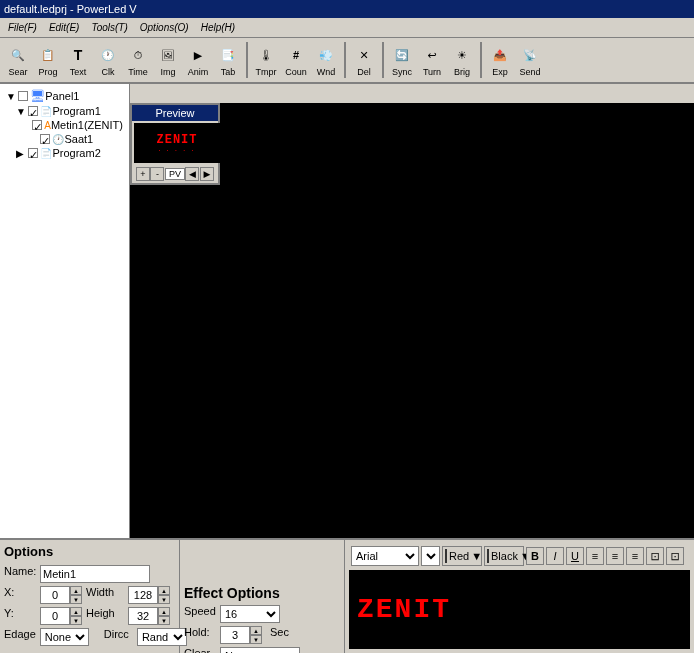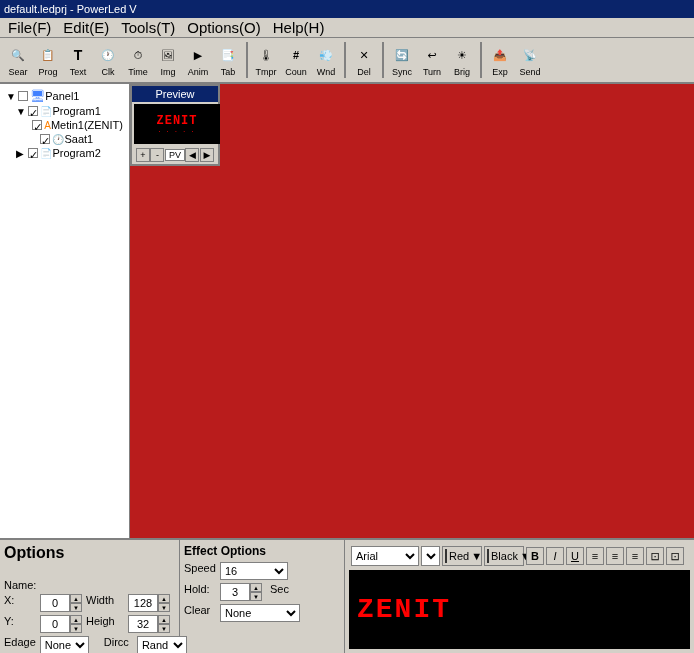--- a/index.html
+++ b/index.html
@@ -3,69 +3,69 @@
   <meta charset="utf-8">
   <style>
     * { margin: 0; padding: 0; box-sizing: border-box; }
     body { width: 694px; height: 653px; font-family: 'Segoe UI', Tahoma, Geneva, Verdana, sans-serif; font-size: 11px; background: #d4d0c8; overflow: hidden; }
     
     
     #title-bar { background: #0a246a; color: white; height: 18px; display: flex; align-items: center; padding: 0 4px; font-size: 11px; }
     
     
     #menu-bar { background: #d4d0c8; height: 20px; display: flex; align-items: center; padding: 0 2px; border-bottom: 1px solid #808080; }
-    .menu-item { padding: 2px 6px; font-size: 15px; cursor: pointer; color: #000; }
+    .menu-item { padding: 2px 6px; font-size: 10px; cursor: pointer; color: #000; font-style: italic; }
     
     
     #toolbar { background: #d4d0c8; height: 46px; display: flex; align-items: center; padding: 2px 4px; border-bottom: 2px solid #808080; gap: 2px; }
     .toolbar-label { font-size: 9px; color: #000; }
     .toolbar-separator { width: 2px; height: 36px; background: #808080; margin: 0 2px; }
     
     
     #main-container { display: flex; height: calc(653px - 18px - 20px - 46px - 115px); }
     
     
     #tree-panel { width: 130px; background: white; border-right: 1px solid #808080; padding: 4px; overflow: auto; height: 100%; }
     
     
-    #content-area { flex: 1; background: #b91c1c; position: relative; }
+    #content-area { flex: 1; background: #000000; position: relative; margin-top: 19px; }
     
     
     #preview-window { position: absolute; top: 0; left: 0; background: #d4d0c8; border: 2px solid #808080; width: 90px; }
     #preview-title { background: #0a246a; color: white; text-align: center; font-size: 11px; padding: 2px; }
     #preview-canvas { width: 86px; height: 40px; background: black; margin: 2px; display: flex; align-items: center; justify-content: center; overflow: hidden; }
     #preview-zenit { color: red; font-size: 12px; font-weight: bold; font-family: 'Courier New', monospace; letter-spacing: 1px; }
     #preview-dots { color: red; font-size: 8px; }
     #preview-controls { display: flex; align-items: center; justify-content: space-between; padding: 2px 4px; }
     .preview-btn { width: 14px; height: 14px; background: #d4d0c8; border: 1px solid #808080; font-size: 9px; cursor: pointer; display: flex; align-items: center; justify-content: center; }
     #preview-pv { font-size: 9px; background: white; border: 1px solid #808080; padding: 0 3px; }
     
     
     #bottom-panel { height: 115px; background: #d4d0c8; border-top: 2px solid #808080; display: flex; flex-direction: column; }
     
     
     #options-row { display: flex; height: 100%; }
     
     
     #left-options { width: 180px; padding: 4px; border-right: 1px solid #808080; }
-    #left-options .section-title { font-weight: bold; font-size: 16px; margin-bottom: 17px; }
+    #left-options .section-title { font-weight: bold; font-size: 13px; margin-bottom: 6px; }
     .option-row { display: flex; gap: 4px; margin-bottom: 3px; font-size: 11px; }
     .option-label { width: 32px; color: #000; }
     .option-input { height: 18px; border: 1px solid #808080; background: white; font-size: 11px; }
     .option-text-input { width: 110px; padding: 0 2px; }
     .spinner-group { display: flex; align-items: center; }
     .spinner-input { width: 30px; height: 18px; border: 1px solid #808080; background: white; text-align: center; font-size: 11px; }
     .spinner-btns { display: flex; flex-direction: column; }
     .spinner-btn { width: 12px; height: 9px; background: #d4d0c8; border: 1px solid #808080; font-size: 6px; cursor: pointer; display: flex; align-items: center; justify-content: center; line-height: 1; }
     .option-mid-label { width: 38px; font-size: 11px; }
     .select-small { height: 18px; border: 1px solid #808080; background: white; font-size: 11px; }
     
     
     #middle-options { width: 165px; padding: 4px; border-right: 1px solid #808080; }
-    #middle-options .section-title { font-weight: bold; font-size: 12px; margin-bottom: 4px; }
+    #middle-options .section-title { font-weight: bold; font-size: 14px; margin-bottom: 4px; margin-top: 41px; }
     
     
     #right-options { flex: 1; padding: 4px; display: flex; flex-direction: column; gap: 2px; }
     
     
     #format-toolbar { display: flex; align-items: center; gap: 2px; padding: 2px; }
     .format-select { height: 20px; border: 1px solid #808080; background: white; font-size: 11px; }
     .format-btn { width: 18px; height: 18px; background: #d4d0c8; border: 1px solid #808080; font-size: 11px; cursor: pointer; display: flex; align-items: center; justify-content: center; }
     .format-color { width: 40px; height: 20px; border: 1px solid #808080; display: flex; align-items: center; font-size: 11px; padding: 0 2px; gap: 2px; cursor: pointer; }
     .color-swatch { width: 14px; height: 14px; border: 1px solid #333; }
@@ -231,20 +231,21 @@
 </div>
 
 <div id="bottom-panel">
   <div id="options-row">
 
     <div id="left-options">
       <div class="section-title">Options</div>
 
       <div class="option-row">
         <span class="option-label">Name:</span>
+        <input type="text" class="option-input option-text-input" value="Metin1" style="">
       </div>
 
       <div class="option-row">
         <span class="option-label">X:</span>
         <div class="spinner-group">
           <input type="text" class="spinner-input" value="0" style="">
           <div class="spinner-btns">
             <button class="spinner-btn">▲</button>
             <button class="spinner-btn">▼</button>
           </div>
@@ -295,21 +296,21 @@
         </select>
       </div>
     </div>
 
     <div id="middle-options">
       <div class="section-title">Effect Options</div>
 
 
       <div class="option-row">
         <span class="option-label">Speed</span>
-        <select class="option-dropdown" style="width:68px;">
+        <select class="option-dropdown" style="width:60px;">
           <option>8</option>
           <option selected="">16</option>
           <option>24</option>
           <option>32</option>
         </select>
       </div>
 
       <div class="option-row">
         <span class="option-label">Hold:</span>
         <div class="spinner-group">

